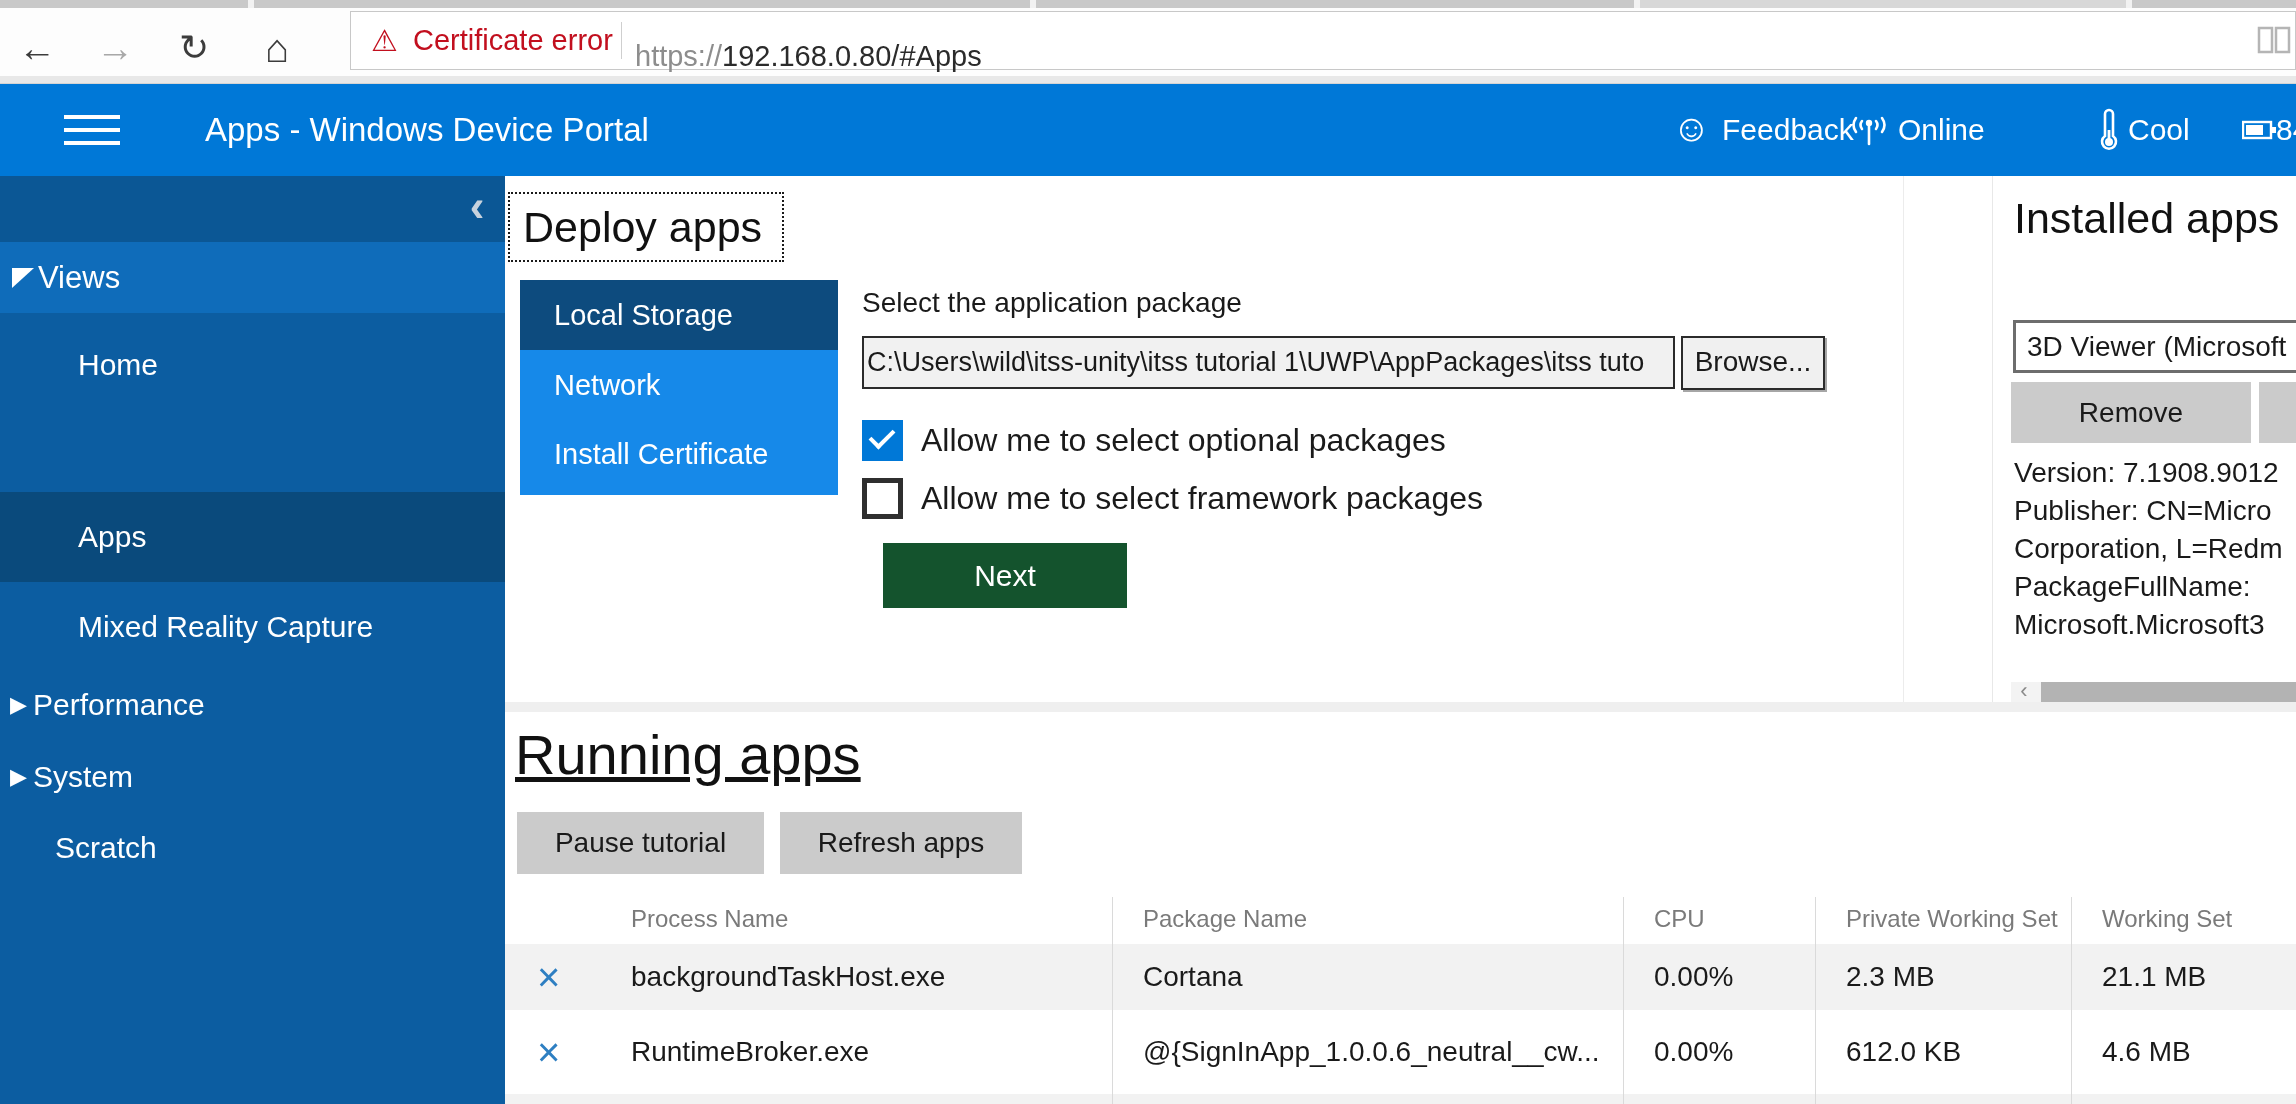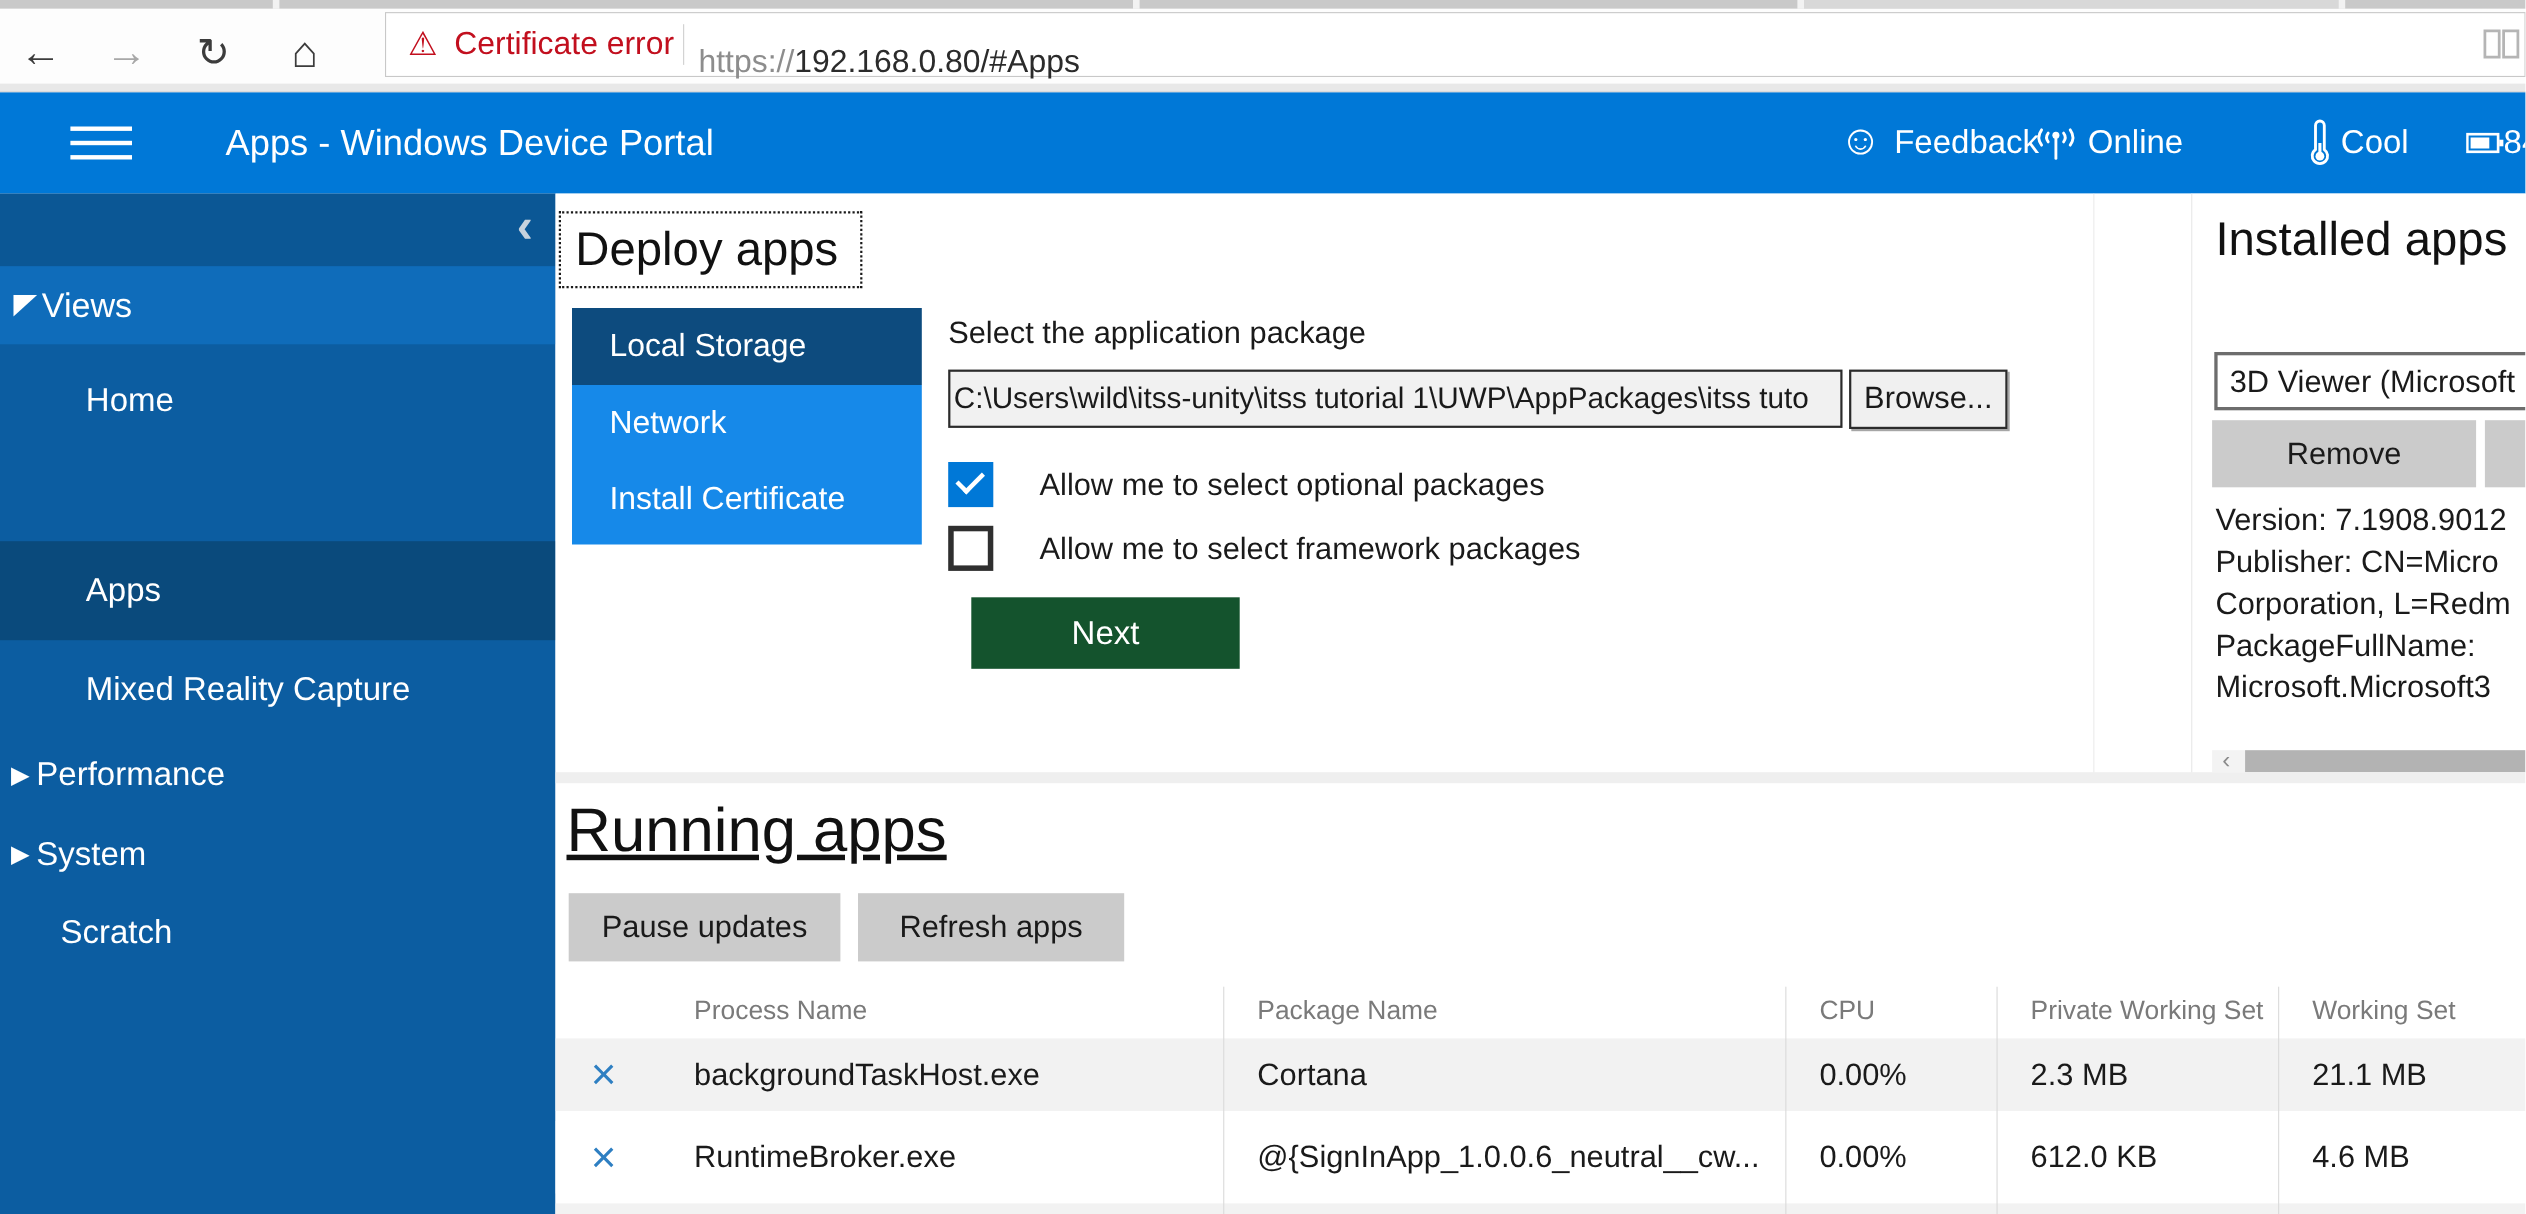--- a/index.html
+++ b/index.html
@@ -81,21 +81,21 @@
                padding-left:3px; white-space:nowrap; overflow:hidden; }
   #browse-btn { left:1176px; top:160px; width:144px; height:54px; background:#f0f0f0;
                 border:2px solid #2b2b2b; box-shadow:2px 2px 0 rgba(0,0,0,0.35);
                 font-size:28px; color:#1a1a1a; text-align:center; line-height:48px; cursor:pointer; }
   .checkbox { width:41px; height:41px; cursor:pointer; }
   #chk-optional { left:357px; top:244px; background:#0078d7; }
   #chk-optional::after { content:""; position:absolute; left:8px; top:9px; width:20px; height:10px;
                          border-left:4px solid #fff; border-bottom:4px solid #fff;
                          transform:rotate(-45deg); }
   #chk-framework { left:357px; top:302px; background:#fff; border:5px solid #2f2f2f; }
-  .chk-label { left:440px; height:41px; line-height:41px; font-size:28px; color:#1a1a1a; white-space:nowrap; }
+  .chk-label { left:416px; height:41px; line-height:41px; font-size:32px; color:#1a1a1a; white-space:nowrap; }
   #lbl-optional { top:244px; } #lbl-framework { top:302px; }
   #next-btn { left:378px; top:367px; width:244px; height:65px; background:#14532d; color:#fff;
               font-size:30px; font-weight:300; text-align:center; line-height:65px; cursor:pointer; }
   #deploy-right-line { left:1398px; top:0; width:1px; height:527px; background:#ececec; }
 
   
   #installed { left:1487px; top:0; width:304px; height:527px; border-left:1px solid #e8e8e8; overflow:hidden; background:#fff; }
   #installed-heading { left:21px; top:18px; font-size:43px; font-weight:300; color:#111; white-space:nowrap; }
   #app-select { left:20px; top:144px; width:320px; height:53px; border:3px solid #6d6d6d; background:#fff;
                 font-size:28px; color:#1a1a1a; line-height:47px; padding-left:11px; white-space:nowrap; cursor:pointer; }
@@ -268,21 +268,21 @@
       </div>
       <div id="inst-scrollbar" class="abs">
         <div id="inst-scroll-left" class="abs">‹</div>
         <div id="inst-scroll-thumb" class="abs"></div>
       </div>
     </div>
 
     <div id="section-sep" class="abs"></div>
 
     <div id="running-heading" class="abs">Running apps</div>
-    <div id="pause-btn" class="abs gray-btn">Pause updates</div>
+    <div id="pause-btn" class="abs gray-btn">Pause tutorial</div>
     <div id="refresh-apps-btn" class="abs gray-btn">Refresh apps</div>
 
     <div class="abs th th-process">Process Name</div>
     <div class="abs th th-package">Package Name</div>
     <div class="abs th th-cpu">CPU</div>
     <div class="abs th th-pws">Private Working Set</div>
     <div class="abs th th-ws">Working Set</div>
 
     <div id="row-1" class="abs proc-row">
       <span class="cell c-x">×</span>

